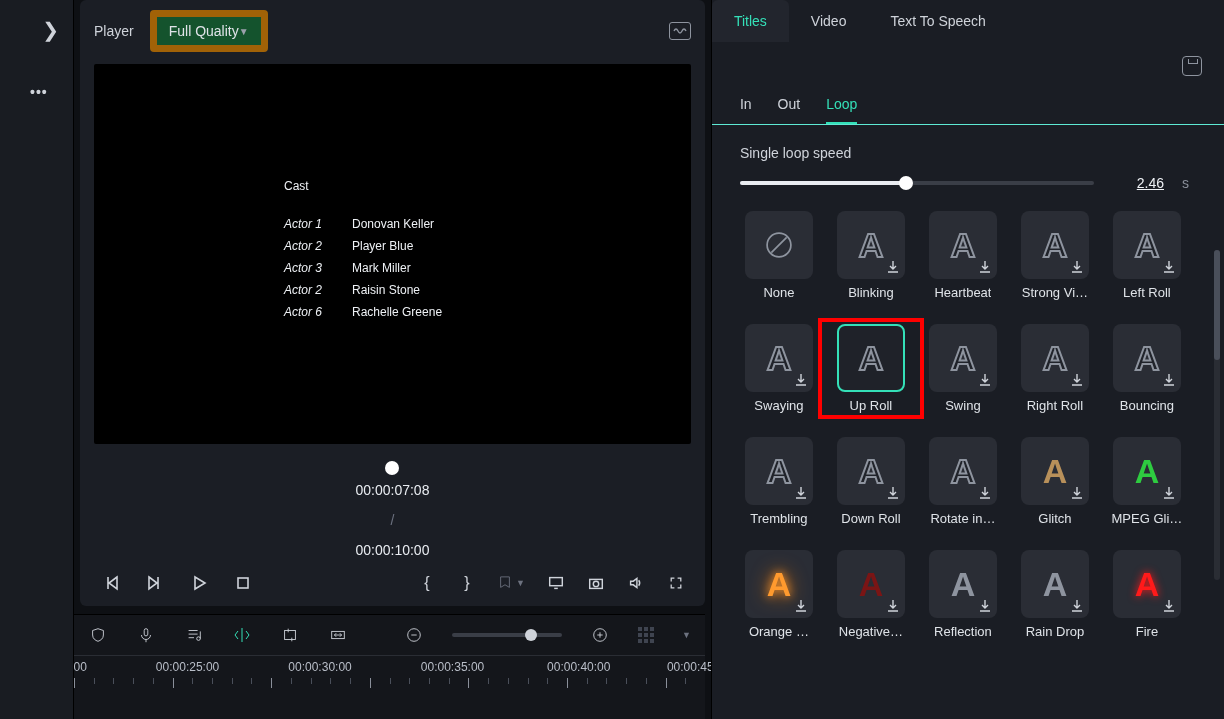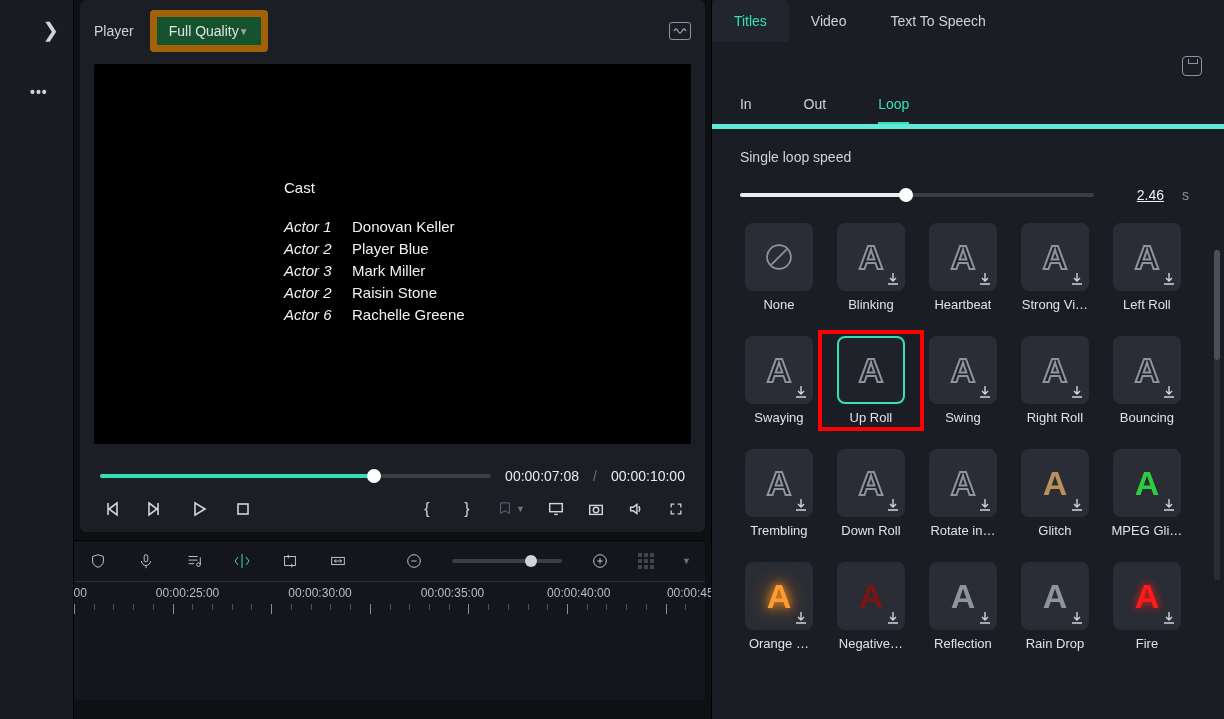--- a/index.html
+++ b/index.html
@@ -13,25 +13,25 @@
   .center { flex: 0 0 588px; display: flex; flex-direction: column; height: 100%; }
   .player-card { margin: 0 6px 4px 6px; background: #1b1e25; border-radius: 6px; padding: 10px 14px 12px 14px; }
   .player-head { display: flex; align-items: center; gap: 16px; }
   .player-head .label { color: #cfd3da; }
   .quality-select { display: flex; align-items: center; background: #14532d; border: 7px solid #a16207; border-radius: 4px; padding: 6px 12px; color: #dfe3e8; cursor: pointer; }
   .quality-select .chev { font-size: 10px; color: #9aa0ab; }
   .player-head .spacer { flex: 1; }
   .wave-icon { width: 22px; height: 18px; border: 1px solid #8e949f; border-radius: 3px; display: flex; align-items: center; justify-content: center; }
   .wave-icon svg { display: block; }
   .preview { margin-top: 12px; width: 100%; height: 380px; background: #000; border-radius: 2px; display: flex; align-items: flex-start; justify-content: flex-start; }
-  .credits { margin-top: 115px; margin-left: 190px; color: #eef1f5; font-size: 15px; }
+  .credits { margin-top: 115px; margin-left: 190px; color: #eef1f5; font-size: 12px; }
   .credits .heading { margin-bottom: 20px; font-weight: 400; }
   .credits .row { display: flex; gap: 14px; line-height: 22px; }
   .credits .role { font-style: italic; color: #eef1f5; min-width: 54px; }
-  .scrubbar { display: flex; align-items: center; gap: 14px; margin-top: 24px; padding: 0 6px; }
+  .scrubbar { display: flex; align-items: center; gap: 14px; margin-top: 24px; padding: 0 6px; flex-direction: column; }
   .track { position: relative; flex: 1; height: 4px; background: #3a3e47; border-radius: 2px; }
   .track .progress { position: absolute; left: 0; top: 0; height: 100%; background: #34e0b8; border-radius: 2px; }
   .track .knob { position: absolute; top: 50%; width: 14px; height: 14px; background: #fff; border-radius: 50%; transform: translate(-50%, -50%); }
   .time-text { color: #e9ecf1; font-variant-numeric: tabular-nums; }
   .time-sep { color: #6d7280; }
   .controls { display: flex; align-items: center; gap: 22px; margin-top: 14px; padding: 0 6px; }
   .controls .spacer { flex: 1; }
   .ctrl { width: 22px; height: 22px; display: inline-flex; align-items: center; justify-content: center; color: #cfd3da; fill: none; stroke: #cfd3da; stroke-width: 1.6; }
   .ctrl.sm { width: 18px; height: 18px; }
   .marker-dd { display: flex; align-items: center; gap: 4px; color: #6d7280; }
@@ -54,25 +54,25 @@
   .right { flex: 1; background: #1a1d24; border-left: 1px solid #000; display: flex; flex-direction: column; height: 100%; }
   .top-tabs { display: flex; align-items: stretch; height: 42px; }
   .top-tab { padding: 0 22px; display: flex; align-items: center; color: #cfd3da; cursor: pointer; }
   .top-tab.active { background: #22252d; color: #34e0b8; border-radius: 6px 6px 0 0; }
   .sub-hdr { display: flex; align-items: center; gap: 10px; padding: 14px 22px 10px 22px; }
   .sub-btn { padding: 6px 16px; border-radius: 14px; color: #dfe3e8; cursor: pointer; }
   .sub-btn.active { background: #2f333c; color: #34e0b8; }
   .sub-hdr .spacer { flex: 1; }
   .save-ico { width: 20px; height: 20px; border: 1px solid #8e949f; border-radius: 4px; position: relative; }
   .save-ico::after { content: ""; position: absolute; top: 2px; left: 5px; width: 8px; height: 4px; border: 1px solid #8e949f; border-top: none; }
-  .anim-tabs { display: flex; gap: 52px; padding: 10px 28px 0 28px; border-bottom: 5px solid #5eead4; }
+  .anim-tabs { display: flex; gap: 26px; padding: 10px 28px 0 28px; border-bottom: 1px solid #5eead4; }
   .anim-tab { padding-bottom: 10px; color: #cfd3da; cursor: pointer; }
   .anim-tab.active { color: #34e0b8; border-bottom: 2px solid #34e0b8; }
   .speed { padding: 20px 28px 0 28px; }
-  .speed .lbl { color: #cfd3da; margin-bottom: 22px; }
+  .speed .lbl { color: #cfd3da; margin-bottom: 14px; }
   .speed-row { display: flex; align-items: center; gap: 18px; }
   .speed-track { flex: 1; height: 4px; background: #3a3e47; border-radius: 2px; position: relative; }
   .speed-track .fill { position: absolute; left: 0; top: 0; height: 100%; background: #e9ecf1; border-radius: 2px; }
   .speed-track .knob { position: absolute; top: 50%; width: 14px; height: 14px; background: #fff; border-radius: 50%; transform: translate(-50%, -50%); }
   .speed-val { min-width: 52px; text-align: right; color: #eef1f5; text-decoration: underline; }
   .speed-unit { color: #8a8f9a; width: 14px; }
   .presets { padding: 20px 18px 0 24px; overflow: auto; }
   .presets-grid { display: grid; grid-template-columns: repeat(5, 86px); gap: 24px 6px; justify-content: start; }
   .preset { width: 86px; display: flex; flex-direction: column; align-items: center; gap: 6px; }
   .thumb { width: 68px; height: 68px; background: #2a2d35; border-radius: 8px; position: relative; display: flex; align-items: center; justify-content: center; }

